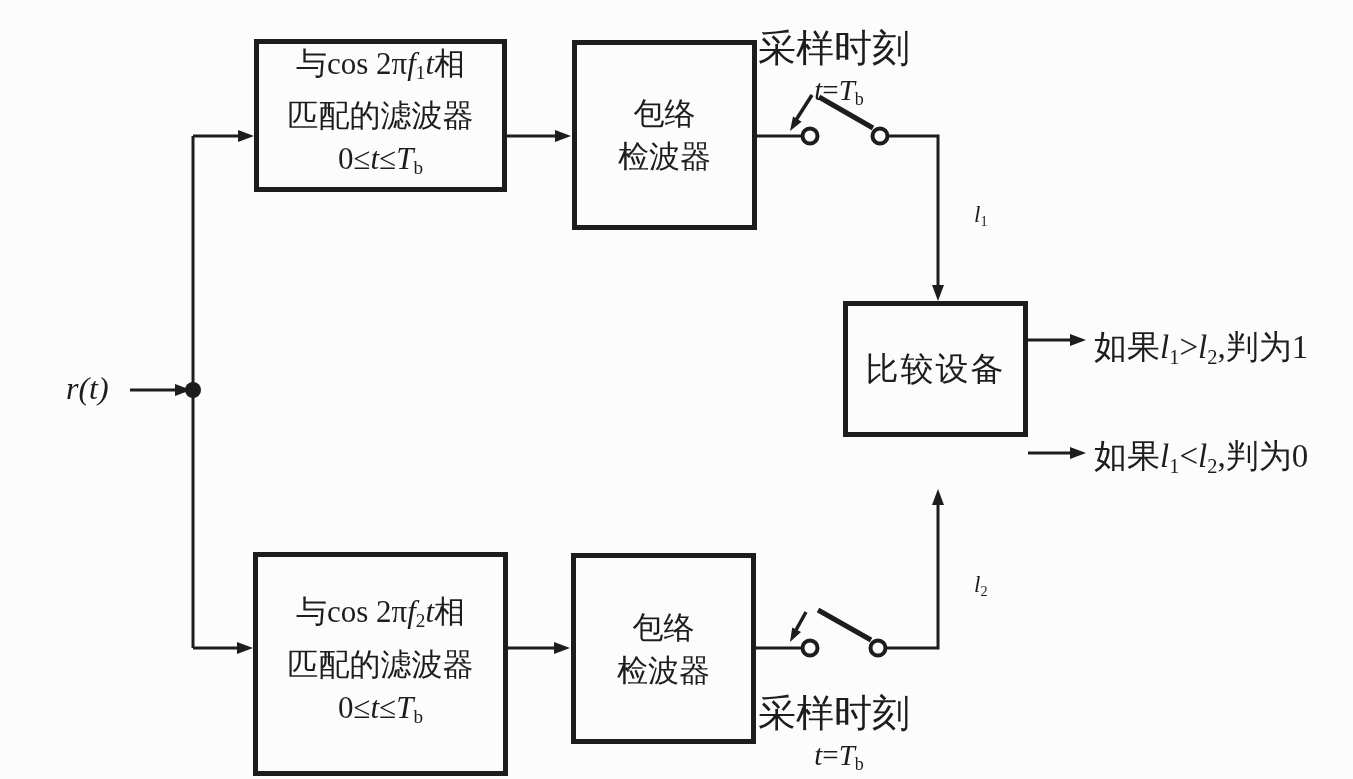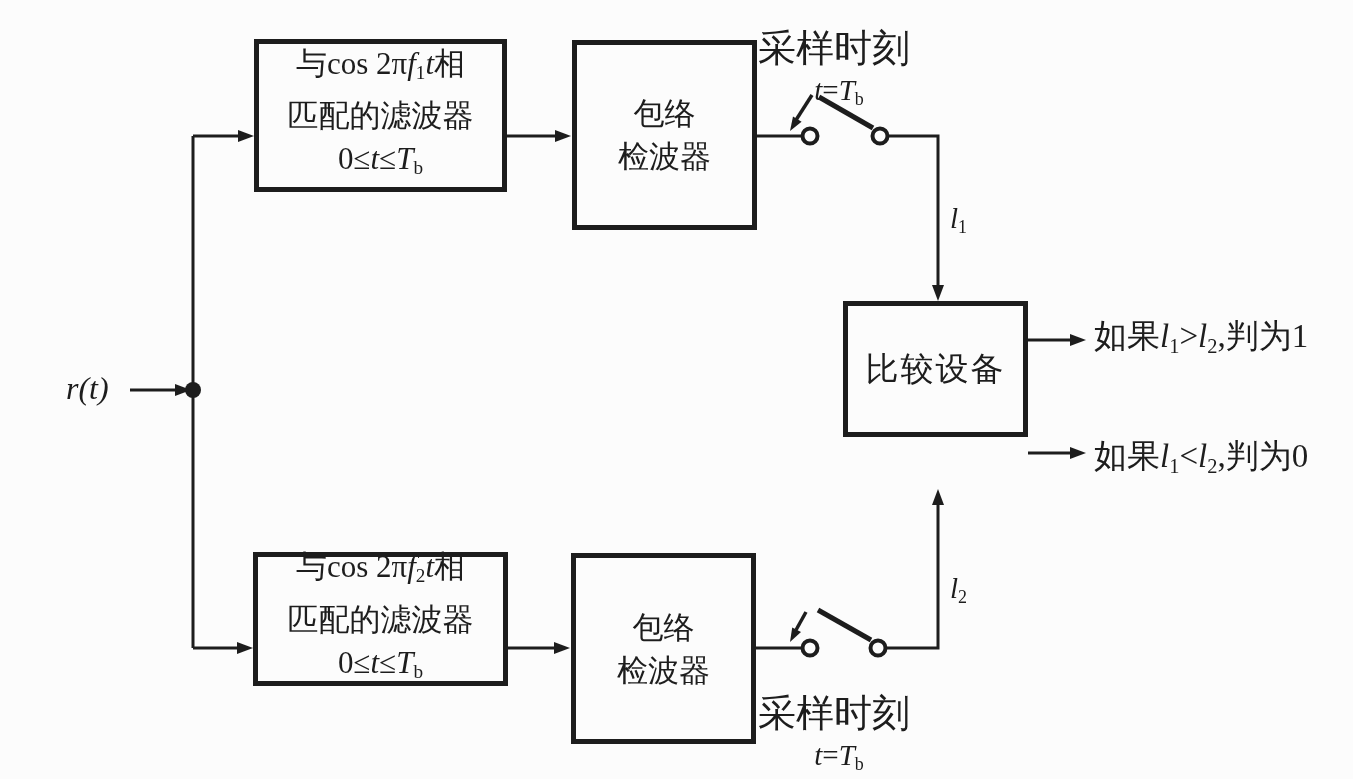--- a/index.html
+++ b/index.html
@@ -26,21 +26,21 @@
   }
   .bline { font-size: 31px; line-height: 43px; white-space: nowrap; }
   .bline-big { font-size: 33px; letter-spacing: 2px; white-space: nowrap; }
   .label { position: absolute; white-space: nowrap; }
   .ctr { text-align: center; }
   .italic { font-style: italic; }
   .seg-italic { font-style: italic; }
   .seg-sub { font-size: 62%; vertical-align: -0.28em; }
   .fs29 { font-size: 29px; margin-top: 16px; }
   .fs30 { font-size: 38px; }
-  .fs31 { font-size: 29px; }
+  .fs31 { font-size: 23px; margin-left: 24px; }
   .fs32 { font-size: 32px; }
   .fs33 { font-size: 33px; }
 </style>
 </head>
 <body>
 
 <div class="stage">
 
   <svg class="wires" width="1353" height="779" viewBox="0 0 1353 779">
     <g stroke="#1d1d1d" stroke-width="3" fill="none">
@@ -106,36 +106,36 @@
   <div class="box" style="left:572px; top:40px; width:185px; height:190px;">
     <div class="bline">包络</div>
     <div class="bline">检波器</div>
   </div>
 
   <div class="label ctr fs30" style="left:758px; top:23px; width:152px;">采样时刻</div>
   <div class="label ctr fs29" style="left:774px; top:58px; width:130px;"><span class="seg-italic">t</span><span>=</span><span class="seg-italic">T</span><span class="seg-sub">b</span></div>
 
   <div class="label fs31" style="left:950px; top:202px;"><span class="seg-italic">l</span><span class="seg-sub">1</span></div>
 
-  <div class="box" style="left:253px; top:552px; width:255px; height:134px;">
+  <div class="box" style="left:253px; top:552px; width:255px; height:224px;">
     <div class="bline"><span>与cos 2π</span><span class="seg-italic">f</span><span class="seg-sub">2</span><span class="seg-italic">t</span><span>相</span></div>
     <div class="bline">匹配的滤波器</div>
     <div class="bline"><span>0≤</span><span class="seg-italic">t</span><span>≤</span><span class="seg-italic">T</span><span class="seg-sub">b</span></div>
   </div>
 
   <div class="box" style="left:571px; top:553px; width:185px; height:191px;">
     <div class="bline">包络</div>
     <div class="bline">检波器</div>
   </div>
 
   <div class="label ctr fs30" style="left:758px; top:688px; width:152px;">采样时刻</div>
   <div class="label ctr fs29" style="left:774px; top:723px; width:130px;"><span class="seg-italic">t</span><span>=</span><span class="seg-italic">T</span><span class="seg-sub">b</span></div>
 
   <div class="label fs31" style="left:950px; top:572px;"><span class="seg-italic">l</span><span class="seg-sub">2</span></div>
 
   <div class="box" style="left:843px; top:301px; width:185px; height:136px;align-items:center;">
     <div class="bline-big">比较设备</div>
   </div>
 
-  <div class="label fs33" style="left:1094px; top:314px;"><span>如果</span><span class="seg-italic">l</span><span class="seg-sub">1</span><span>&gt;</span><span class="seg-italic">l</span><span class="seg-sub">2</span><span>,判为1</span></div>
+  <div class="label fs33" style="left:1094px; top:325px;"><span>如果</span><span class="seg-italic">l</span><span class="seg-sub">1</span><span>&gt;</span><span class="seg-italic">l</span><span class="seg-sub">2</span><span>,判为1</span></div>
   <div class="label fs33" style="left:1094px; top:434px;"><span>如果</span><span class="seg-italic">l</span><span class="seg-sub">1</span><span>&lt;</span><span class="seg-italic">l</span><span class="seg-sub">2</span><span>,判为0</span></div>
 
 </div>
 
 </body></html>

